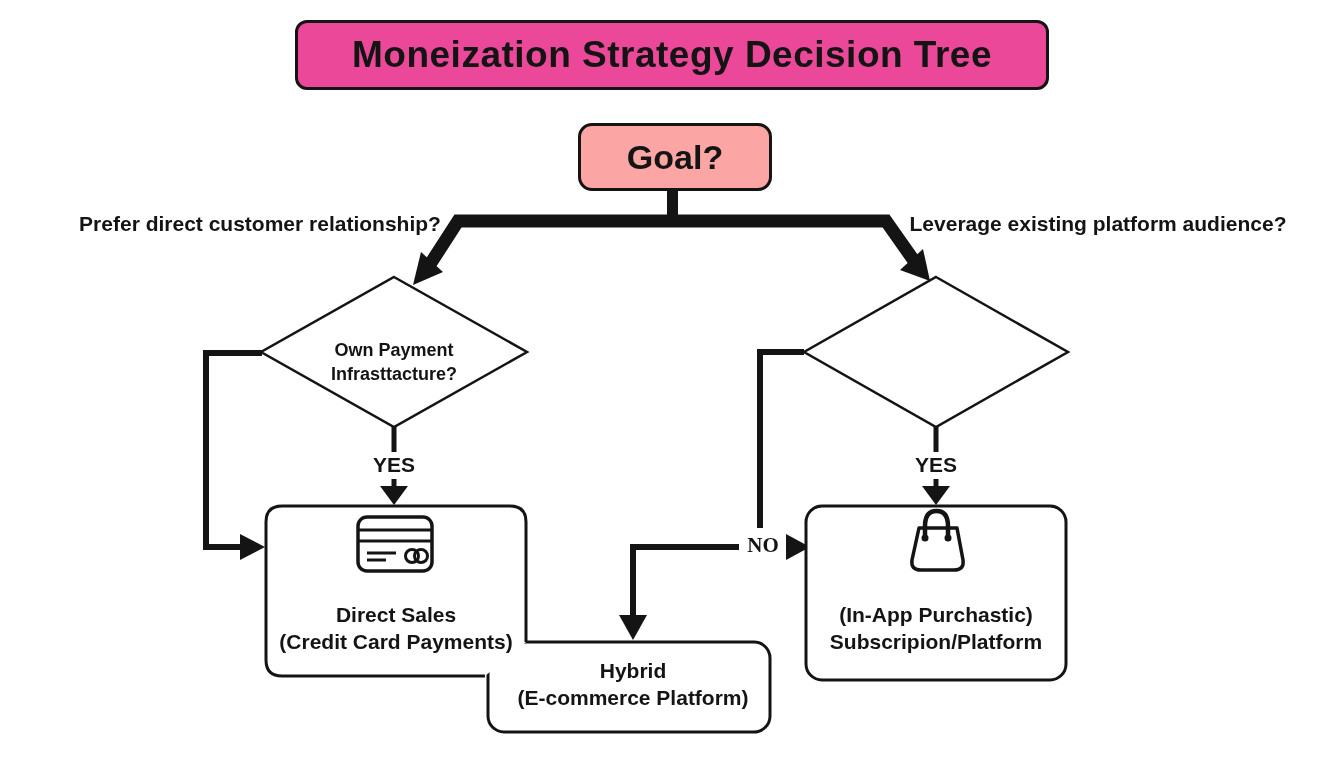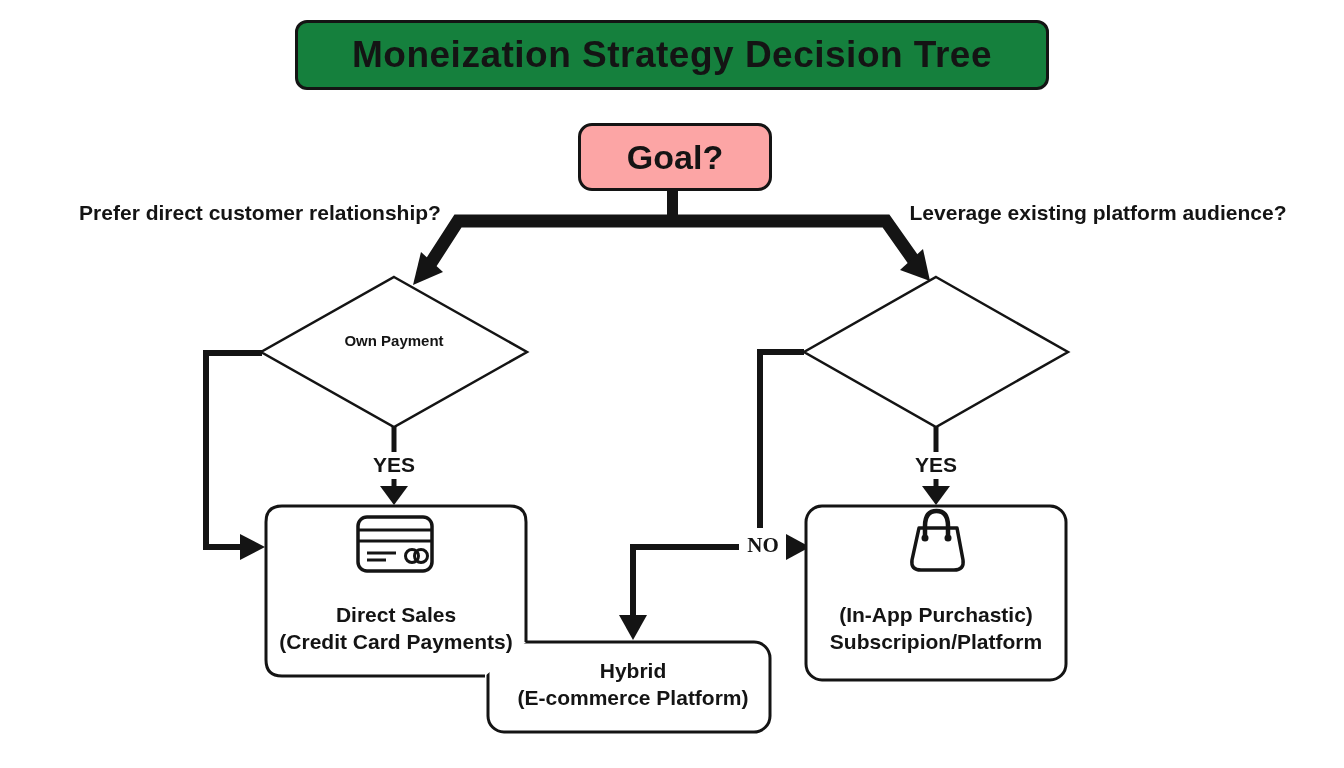--- a/index.html
+++ b/index.html
@@ -5,32 +5,32 @@
   html,body{margin:0;padding:0;background:#e8e8e8;}
   #canvas{
     position:relative;width:1344px;height:768px;background:#ffffff;
     font-family:"Liberation Sans","DejaVu Sans",sans-serif;
     overflow:hidden;color:#141414;
   }
   #diagram-svg{position:absolute;left:0;top:0;}
   .txt{position:absolute;font-weight:bold;color:#141414;text-align:center;}
   .title-box{
     position:absolute;left:295px;top:20px;width:748px;height:64px;
-    border:3px solid #141414;border-radius:12px;background:#15803d;
+    border:3px solid #141414;border-radius:12px;background:#ec4899;
     display:flex;align-items:center;justify-content:center;
   }
   .title-box span{font-size:37px;font-weight:bold;letter-spacing:.5px;}
   .goal-box{
     position:absolute;left:578px;top:123px;width:188px;height:62px;
     border:3px solid #141414;border-radius:14px;background:#fca5a5;
     display:flex;align-items:center;justify-content:center;
   }
   .goal-box span{font-size:34px;font-weight:bold;}
-  .q-label{font-size:21px;top:201px;}
-  .diamond-label{font-size:15px;line-height:24px;top:329px;width:200px;}
+  .q-label{font-size:21px;top:212px;}
+  .diamond-label{font-size:18px;line-height:24px;top:338px;width:200px;}
   .yn-label{font-size:21px;}
   .outcome-label{font-size:21px;line-height:27px;}
 </style>
 </head>
 <body>
 
 <div id="canvas">
 
   <svg id="diagram-svg" width="1344" height="768" viewBox="0 0 1344 768">
 
@@ -101,20 +101,21 @@
 
   <div class="goal-box">
     <span>Goal?</span>
   </div>
 
   <div class="txt q-label" style="left:72px;width:376px;">Prefer direct customer relationship?</div>
   <div class="txt q-label" style="left:902px;width:392px;">Leverage existing platform audience?</div>
 
   <div class="txt diamond-label" style="left:294px;">
     <div>Own Payment</div>
+    <div>Infrasttacture?</div>
   </div>
 
   <div class="txt yn-label" style="left:364px;top:453px;width:60px;">YES</div>
   <div class="txt yn-label" style="left:906px;top:453px;width:60px;">YES</div>
   <div class="txt yn-label" style="left:740px;top:533px;width:46px;font-family:Liberation Serif, serif;">NO</div>
 
   <div class="txt outcome-label" style="left:272px;top:601px;width:248px;">
     <div>Direct Sales</div>
     <div>(Credit Card Payments)</div>
   </div>

